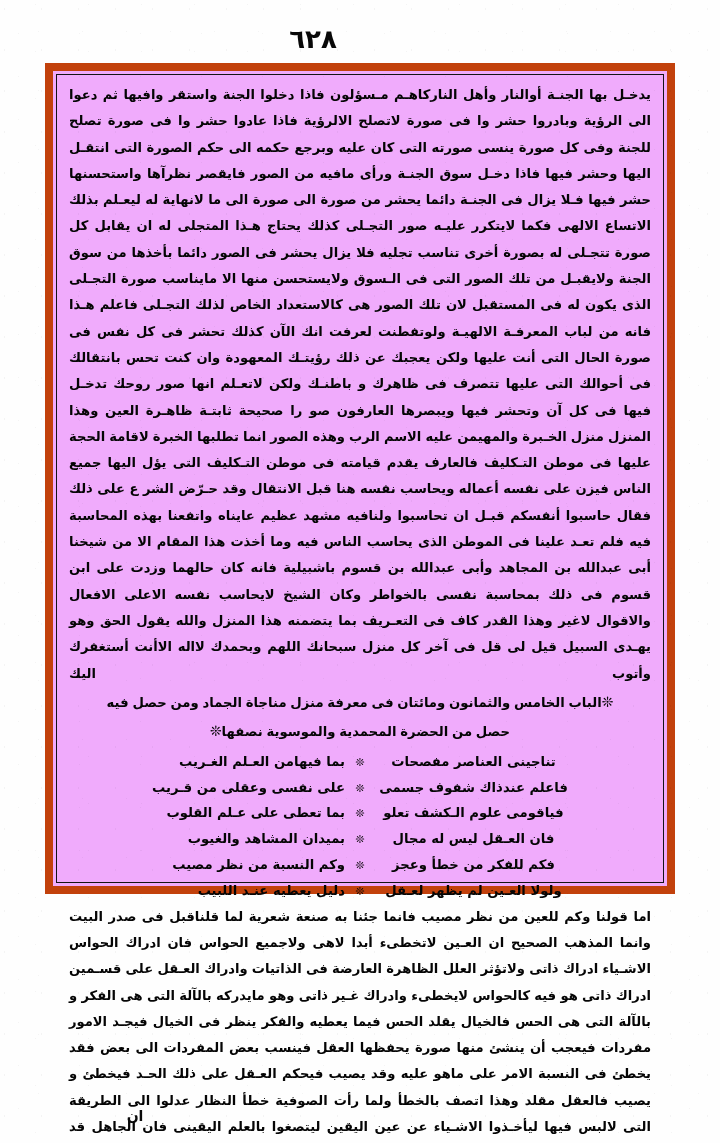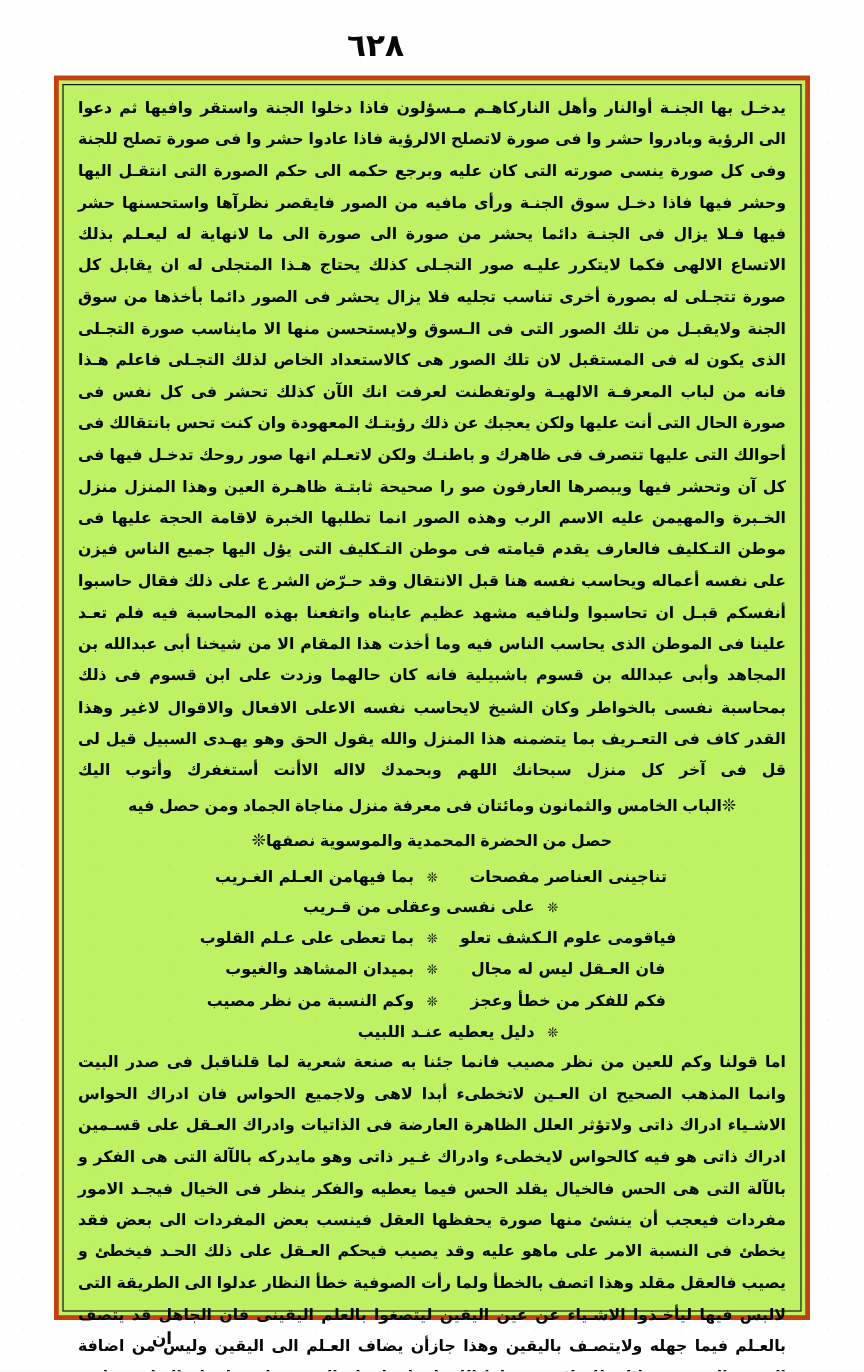--- a/index.html
+++ b/index.html
@@ -33,24 +33,24 @@
     line-height: 1;
     transform: translateX(-47px);
   }
 
   
   #text-frame {
     position: absolute;
     top: 63px;
     left: 45px;
     width: 630px;
-    height: 1037px;
-    border: 4px solid #c2410c;
+    height: 831px;
+    border: 8px solid #c2410c;
     box-sizing: border-box;
-    background: #bef264;
+    background: #f0abfc;
   }
   #text-frame-inner {
     position: absolute;
     top: 3px;
     left: 3px;
     right: 3px;
     bottom: 3px;
     border: 1px solid #141414;
     box-sizing: border-box;
   }
@@ -188,20 +188,21 @@
 
       <div id="poem">
 
         <div class="verse-line">
           <span class="hemistich first">تناجينى العناصر مفصحات</span>
           <span class="verse-sep">❊</span>
           <span class="hemistich second">بما فيهامن العـلم الغـريب</span>
         </div>
 
         <div class="verse-line">
+          <span class="hemistich first">فاعلم عندذاك شفوف جسمى</span>
           <span class="verse-sep">❊</span>
           <span class="hemistich second">على نفسى وعقلى من قـريب</span>
         </div>
 
         <div class="verse-line">
           <span class="hemistich first">فياقومى علوم الـكشف تعلو</span>
           <span class="verse-sep">❊</span>
           <span class="hemistich second">بما تعطى على عـلم القلوب</span>
         </div>
 
@@ -211,20 +212,21 @@
           <span class="hemistich second">بميدان المشاهد والغيوب</span>
         </div>
 
         <div class="verse-line">
           <span class="hemistich first">فكم للفكر من خطأ وعجز</span>
           <span class="verse-sep">❊</span>
           <span class="hemistich second">وكم النسبة من نظر مصيب</span>
         </div>
 
         <div class="verse-line">
+          <span class="hemistich first">ولولا العـين لم يظهر لعـقل</span>
           <span class="verse-sep">❊</span>
           <span class="hemistich second">دليل يعطيه عنـد اللبيب</span>
         </div>
 
       </div>
 
       <p class="prose tail">اما قولنا وكم للعين من نظر مصيب فانما جئنا به صنعة شعرية لما قلناقبل فى صدر البيت وانما المذهب الصحيح ان العـين لاتخطىء أبدا لاهى ولاجميع الحواس  فان ادراك الحواس الاشـياء ادراك ذاتى  ولاتؤثر العلل الظاهرة العارضة  فى الذاتيات وادراك العـقل على قسـمين ادراك ذاتى هو فيه كالحواس لايخطىء وادراك غـير ذاتى وهو مايدركه بالآلة التى هى الفكر و بالآلة التى هى الحس فالخيال يقلد الحس فيما يعطيه والفكر ينظر فى الخيال فيجـد الامور مفردات فيعجب أن ينشئ منها صورة يحفظها العقل فينسب بعض المفردات الى بعض فقد يخطئ فى النسبة الامر على ماهو عليه وقد يصيب فيحكم العـقل على ذلك الحـد فيخطئ و يصيب فالعقل مقلد وهذا اتصف بالخطأ ولما رأت الصوفية خطأ النظار عدلوا الى الطريقة التى لالبس فيها ليأخـذوا الاشـياء عن عين اليقين ليتصغوا بالعلم اليقينى فان الجاهل قد يتصف بالعـلم فيما جهله ولايتصـف باليقين وهذا جازأن يضاف العـلم الى اليقين وليس من اضافة الشىء الى نفسه لالفظا ولامعنى   فاما اللفظ فان لفظة اليقين ماهى لفظة العـلم فجازت الاضافة ومن طريق المعنى</p>
 
     </div>
   </div>

